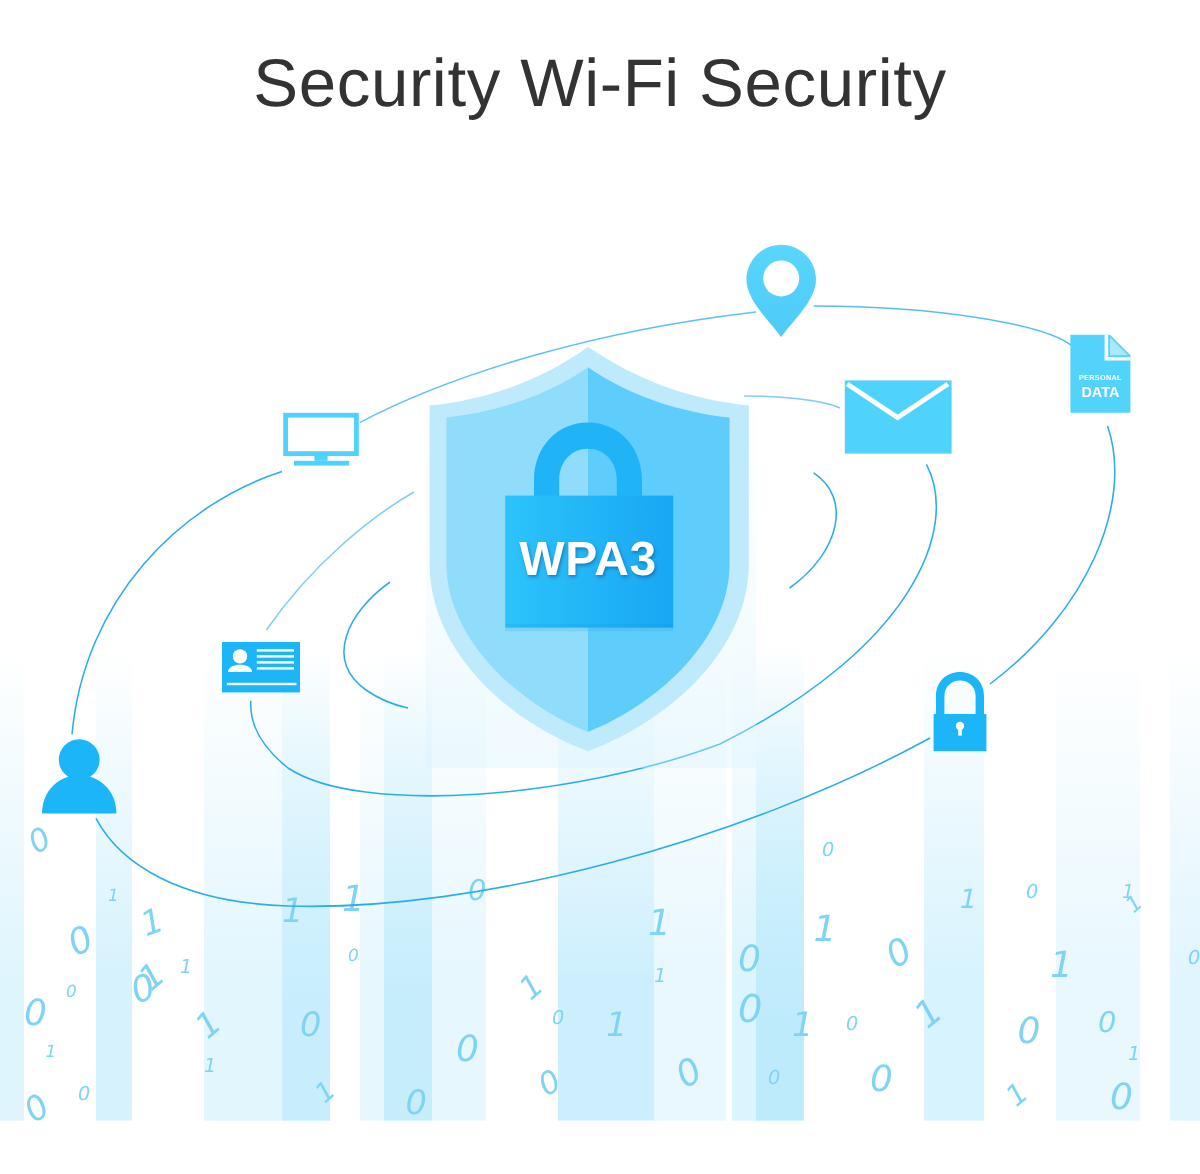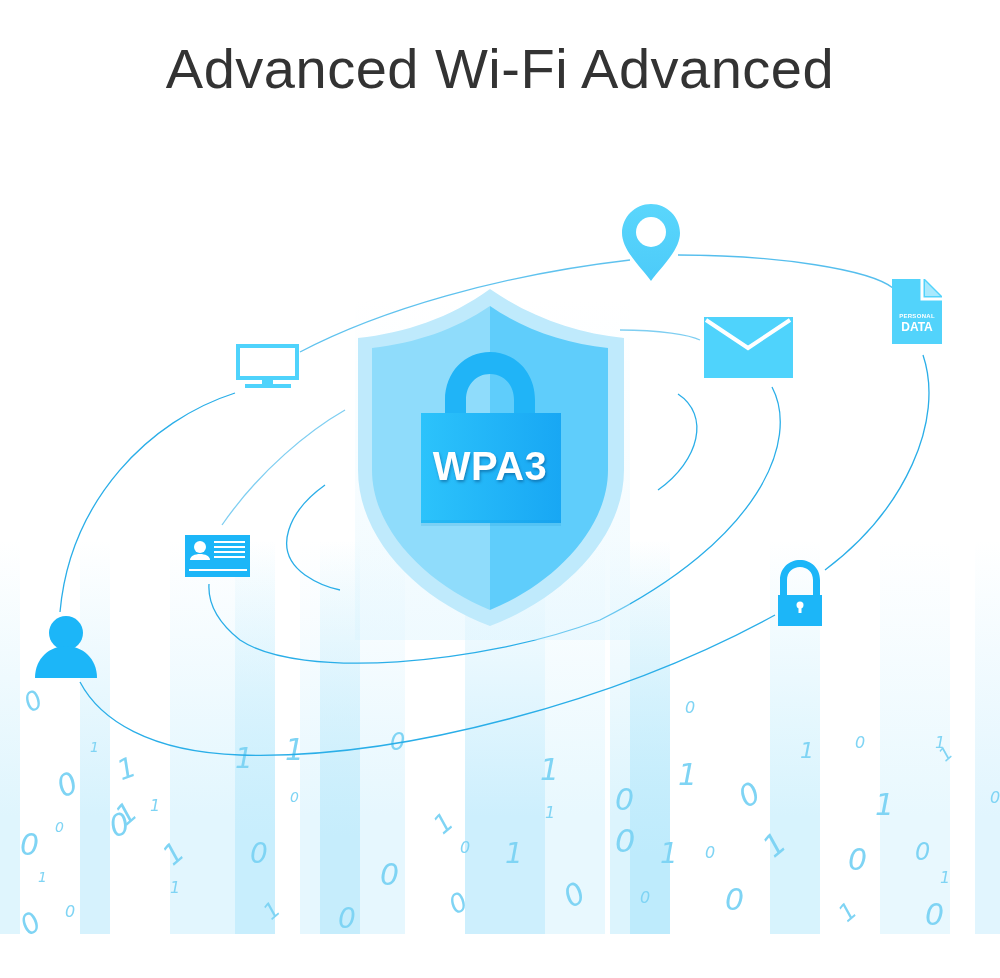--- a/index.html
+++ b/index.html
@@ -24,21 +24,21 @@
     .pd-top, .pd-bot {
       position: absolute; font-family: "Liberation Sans", sans-serif; color: #ffffff; text-align: center;
       width: 50px; left: 892px;
     }
     .pd-top { top: 313px; font-size: 6px; font-weight: 700; letter-spacing: 0.3px; }
     .pd-bot { top: 320px; font-size: 12px; font-weight: 700; }
   </style>
 </head>
 <body>
 
-<div class="title">Advanced Wi-Fi Advanced</div>
+<div class="title">Security Wi-Fi Security</div>
 
 <div class="bg-rain">
   <div class="stripe" style="left:0;width:20px;background:linear-gradient(180deg,rgba(220,244,253,0),#dff5fd 70%);"></div>
   <div class="stripe" style="left:80px;width:30px;background:linear-gradient(180deg,rgba(214,242,253,0),#d6f2fd 70%);"></div>
   <div class="stripe" style="left:170px;width:105px;background:linear-gradient(180deg,rgba(226,246,254,0),#e2f6fe 70%);"></div>
   <div class="stripe" style="left:235px;width:40px;background:linear-gradient(180deg,rgba(200,238,253,0),#c8eefd 75%);"></div>
   <div class="stripe" style="left:300px;width:105px;background:linear-gradient(180deg,rgba(230,247,254,0),#e6f7fe 70%);"></div>
   <div class="stripe" style="left:320px;width:40px;background:linear-gradient(180deg,rgba(198,237,252,0),#c6edfc 75%);"></div>
   <div class="stripe" style="left:465px;width:80px;background:linear-gradient(180deg,rgba(205,239,253,0),#cdeffd 70%);"></div>
   <div class="stripe" style="left:545px;width:60px;background:linear-gradient(180deg,rgba(232,248,254,0),#e8f8fe 70%);"></div>

